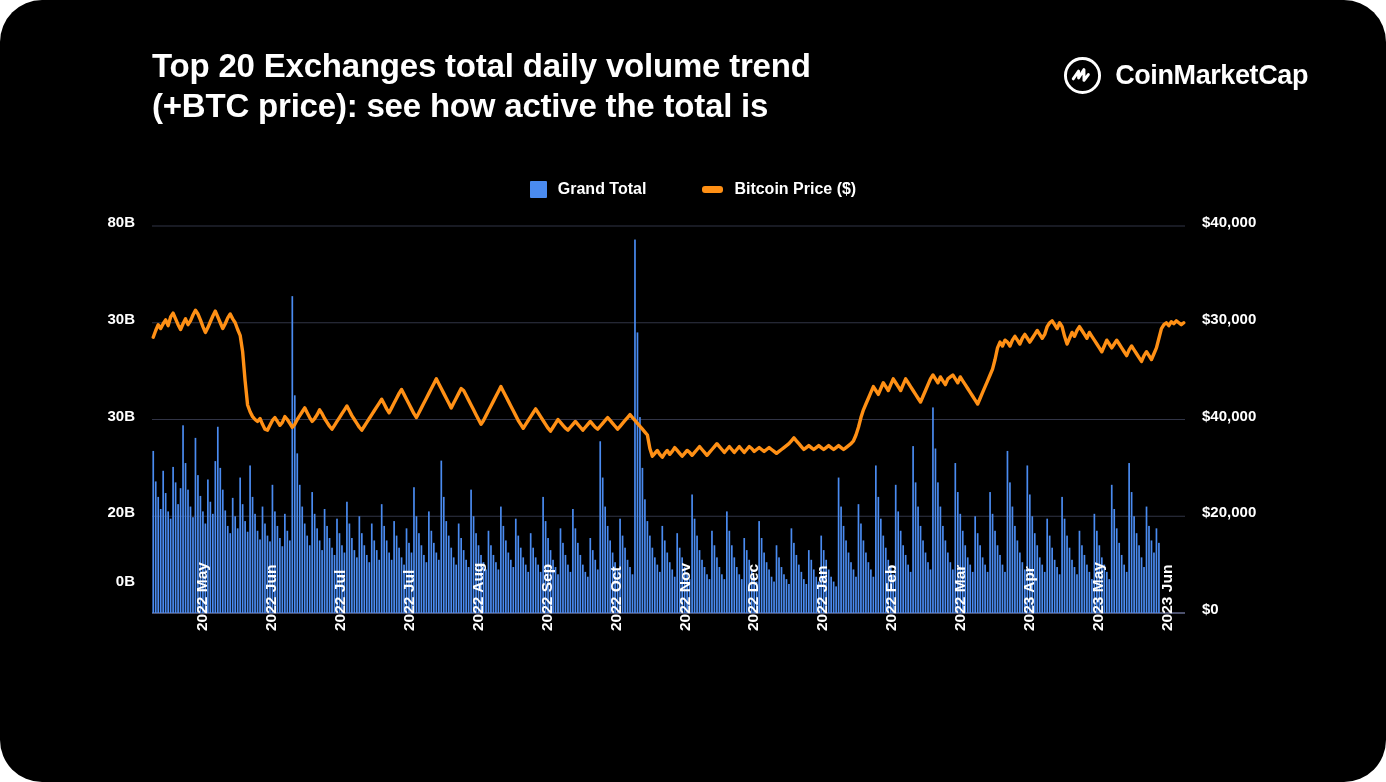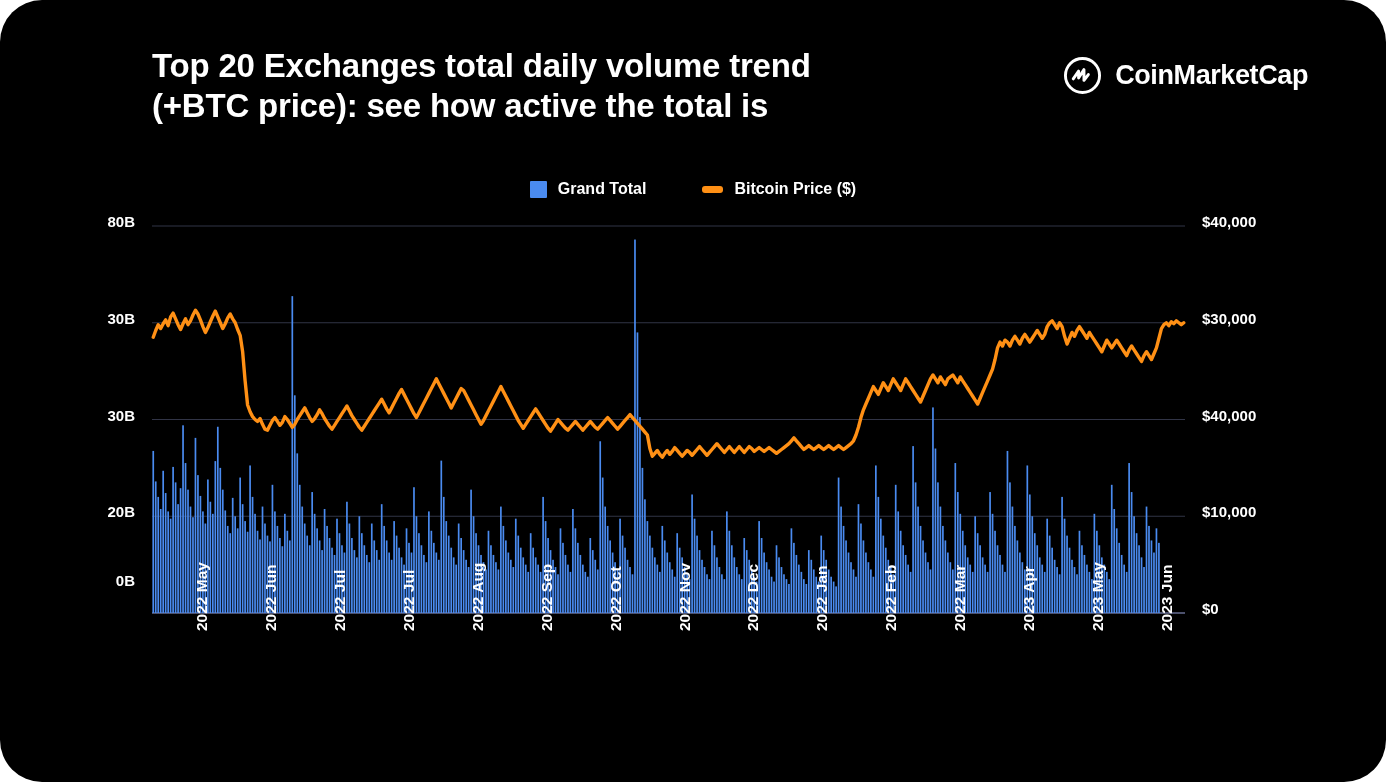--- a/index.html
+++ b/index.html
@@ -512,21 +512,21 @@
     </svg>
     <div id="y-left-labels">
         <div class="axis-lbl y-left" style="right: 1251px; top: 572px;">0B</div>
         <div class="axis-lbl y-left" style="right: 1251px; top: 503.25px;">20B</div>
         <div class="axis-lbl y-left" style="right: 1251px; top: 406.5px;">30B</div>
         <div class="axis-lbl y-left" style="right: 1251px; top: 309.75px;">30B</div>
         <div class="axis-lbl y-left" style="right: 1251px; top: 213px;">80B</div>
       </div>
     <div id="y-right-labels">
         <div class="axis-lbl y-right" style="left: 1202px; top: 600px;">$0</div>
-        <div class="axis-lbl y-right" style="left: 1202px; top: 503.25px;">$10,000</div>
+        <div class="axis-lbl y-right" style="left: 1202px; top: 503.25px;">$20,000</div>
         <div class="axis-lbl y-right" style="left: 1202px; top: 406.5px;">$40,000</div>
         <div class="axis-lbl y-right" style="left: 1202px; top: 309.75px;">$30,000</div>
         <div class="axis-lbl y-right" style="left: 1202px; top: 213px; text-align: right;">$40,000</div>
       </div>
     <div id="x-labels">
         <div class="x-lbl" style="left: 193.433px; top: 631px;">2022 May</div>
         <div class="x-lbl" style="left: 262.3px; top: 631px;">2022 Jun</div>
         <div class="x-lbl" style="left: 331.167px; top: 631px;">2022 Jul</div>
         <div class="x-lbl" style="left: 400.033px; top: 631px;">2022 Jul</div>
         <div class="x-lbl" style="left: 468.9px; top: 631px;">2022 Aug</div>

